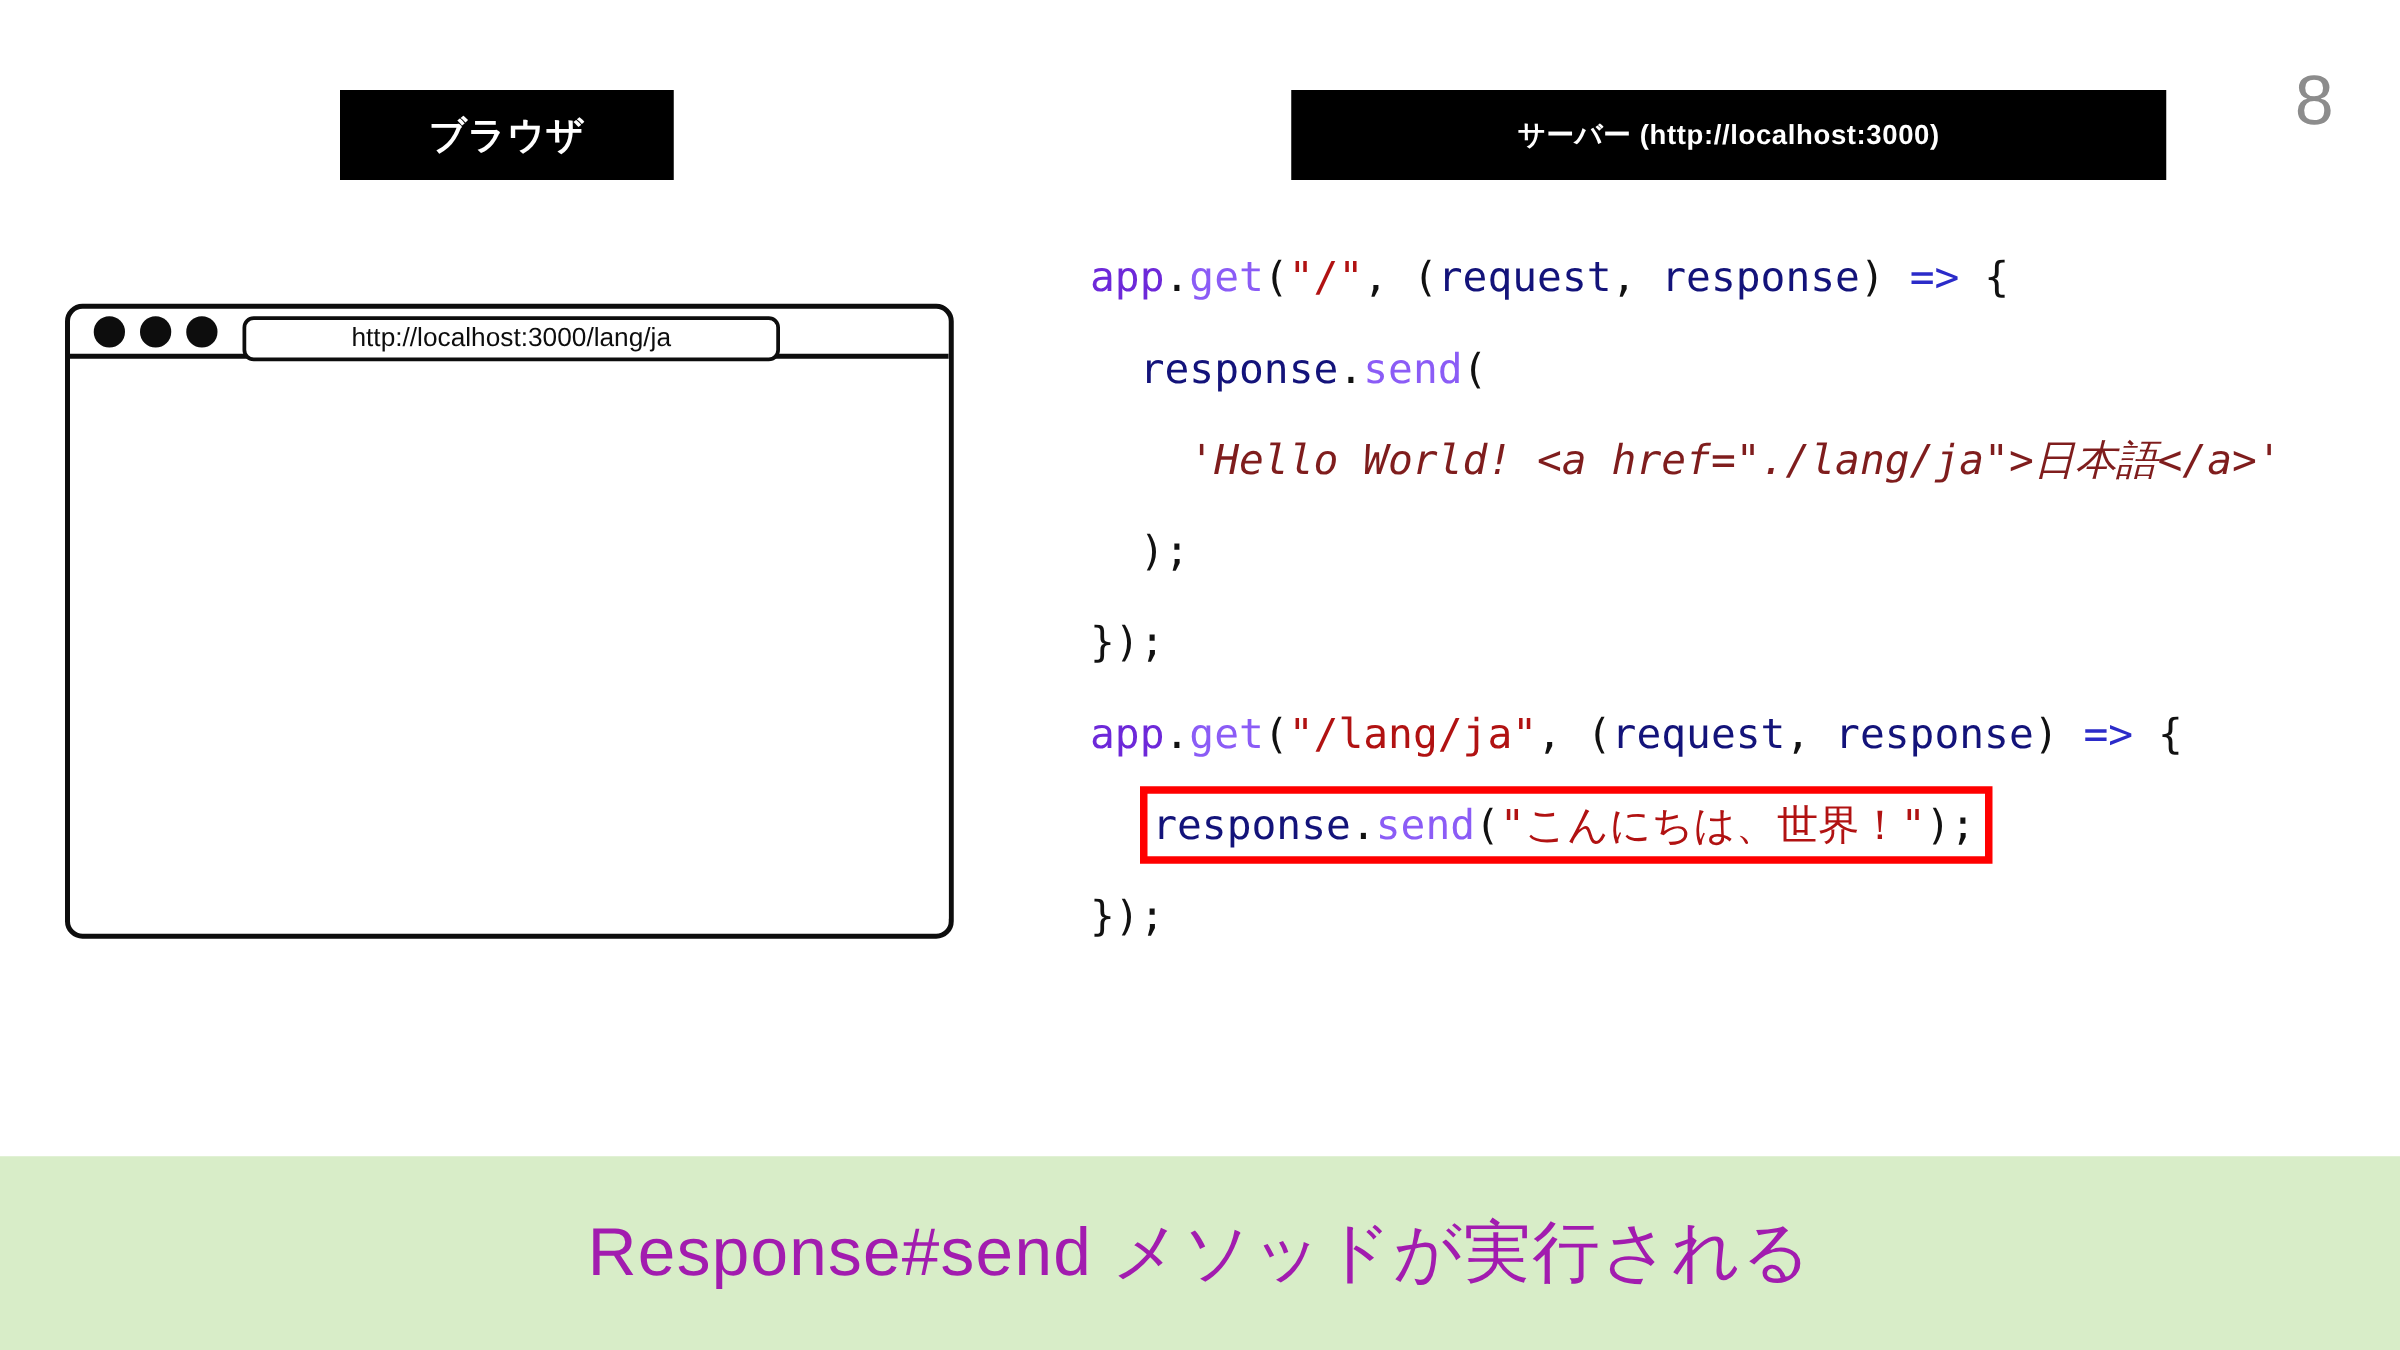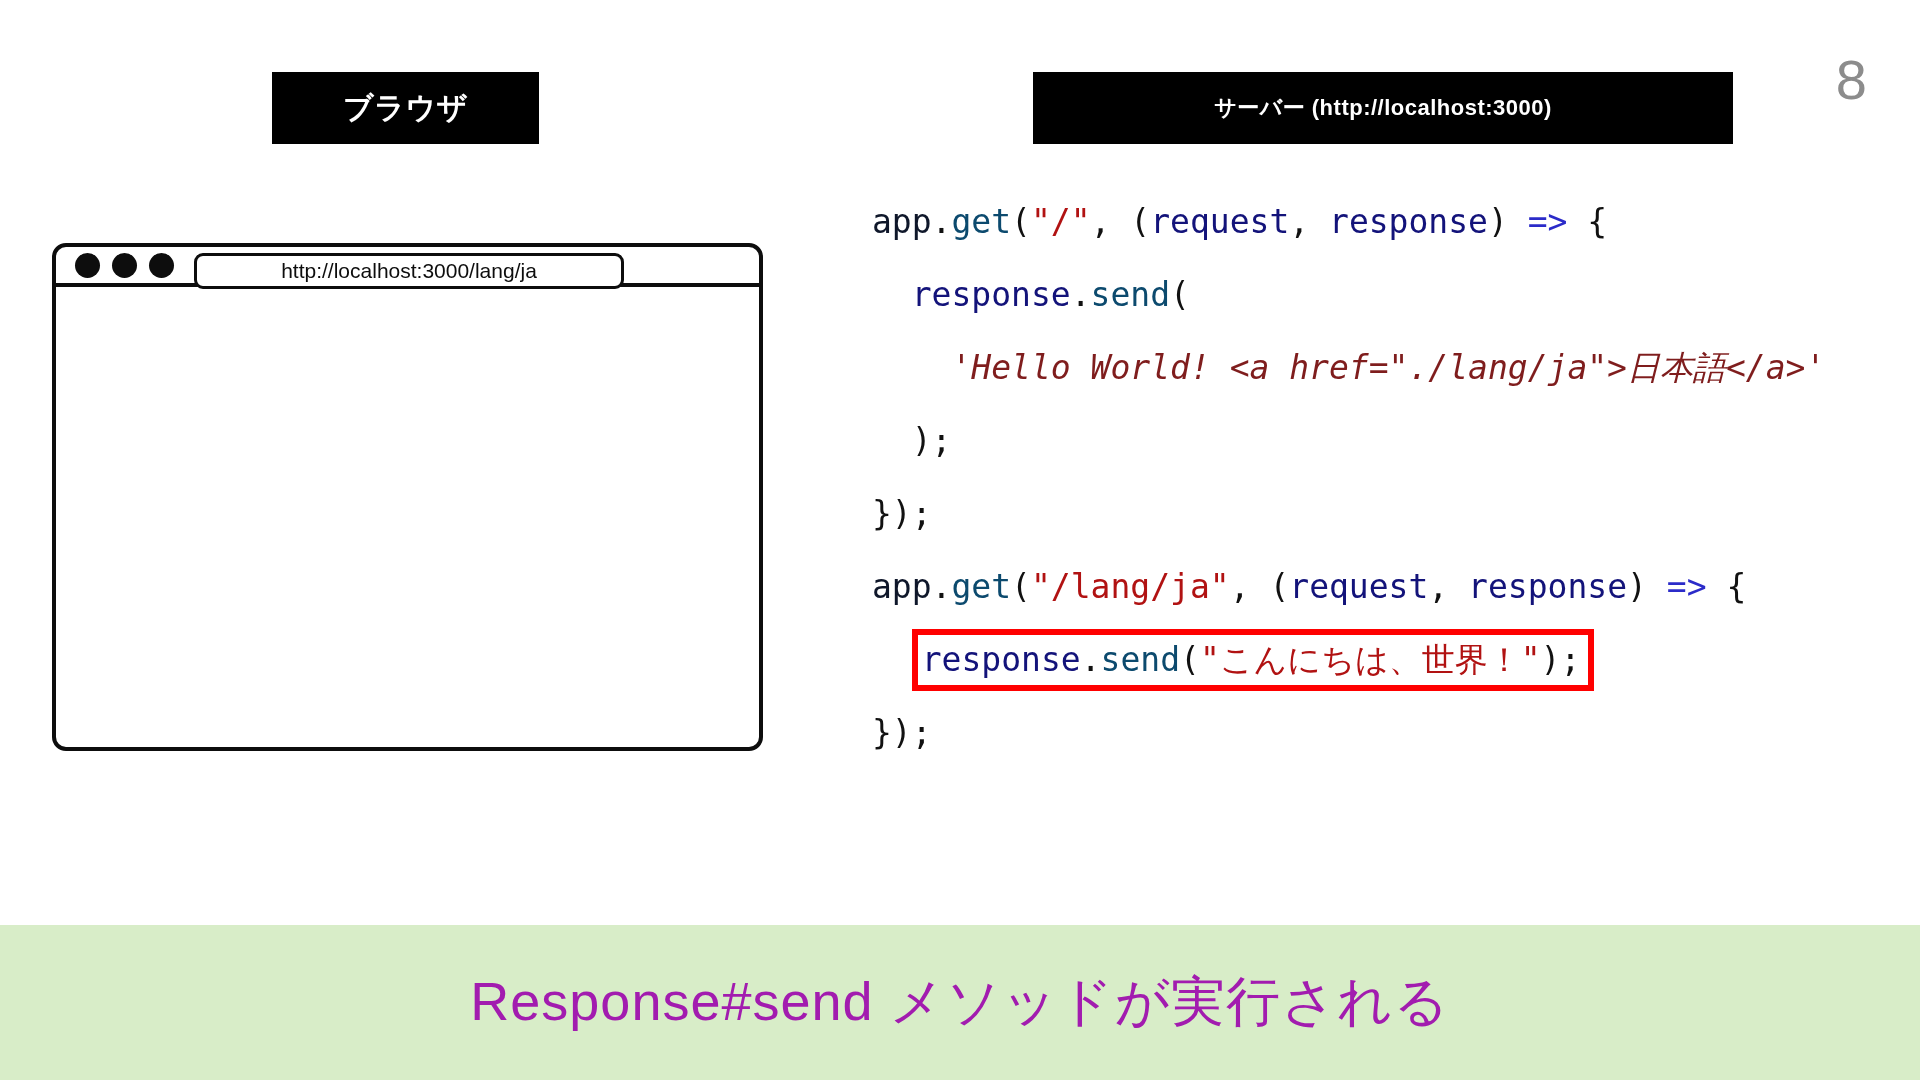--- a/index.html
+++ b/index.html
@@ -136,22 +136,22 @@
     display: inline-block;
     border: 6px solid #ff0000;
     padding: 0 8px 0 4px;
     box-sizing: border-box;
     height: 62px;
     line-height: 50px;
     white-space: pre;
   }
 
   
-  .t-obj   { color: #0f172a; }  
-  .t-fn    { color: #0c4a6e; }  
+  .t-obj   { color: #6d28d9; }  
+  .t-fn    { color: #8b5cf6; }  
   .t-str   { color: #b11212; }  
   .t-str2  { color: #7f1d1d; font-style: italic; }  
   .t-var   { color: #13137a; }  
   .t-arrow { color: #2b2bc9; }  
   .t-punc  { color: #111111; }
 
   
   .caption-bar {
     position: absolute;
     left: 0;

